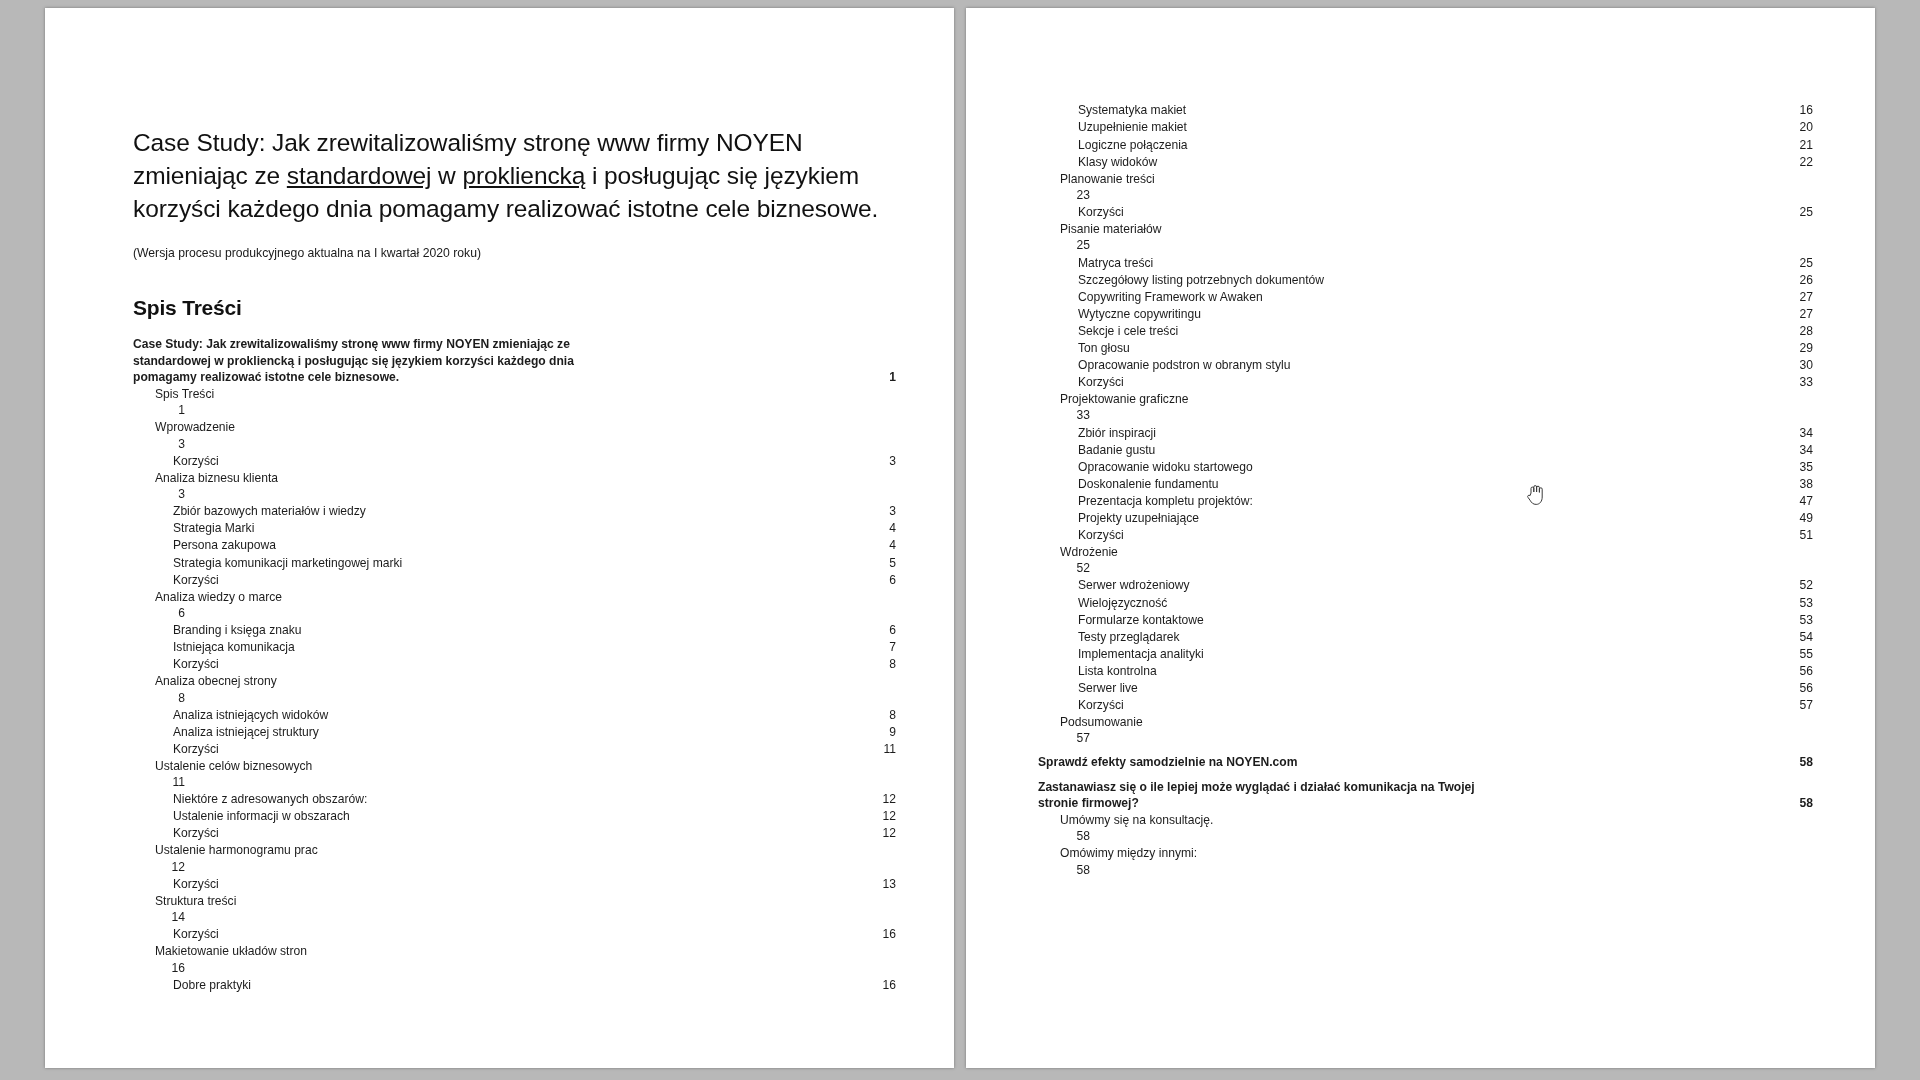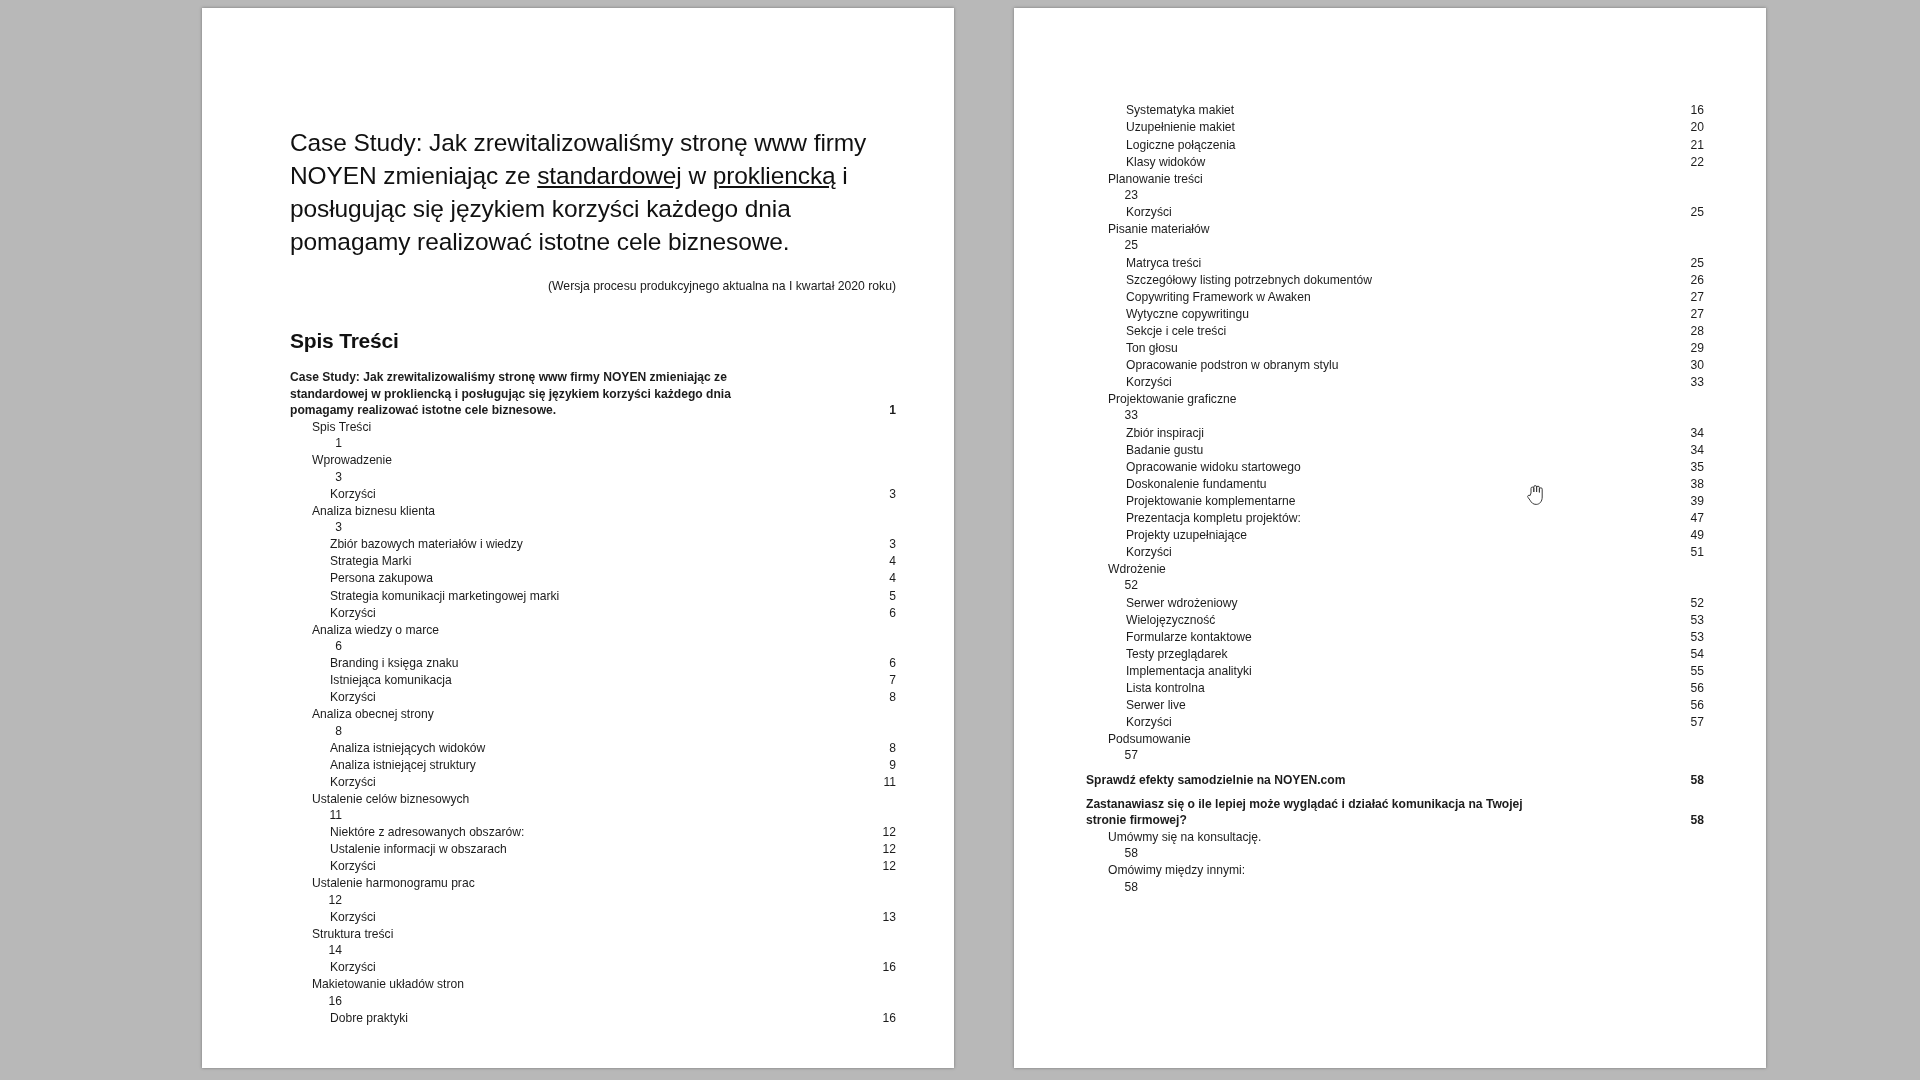--- a/index.html
+++ b/index.html
@@ -17,26 +17,25 @@
     height: 1080px;
     display: flex;
     justify-content: center;
     align-items: flex-start;
     gap: 12px;
     padding-top: 8px;
     box-sizing: border-box;
   }
   .page {
     background: #ffffff;
-    width: 752px;
+    width: 909px;
     height: 1060px;
     box-shadow: 0 0 3px rgba(0,0,0,0.35);
     position: relative;
     box-sizing: border-box;
-    margin-left: 48px;
   }
   .page-inner {
     position: absolute;
     left: 88px;
     right: 58px;
     top: 0;
     bottom: 0;
   }
   
   .doc-title {
@@ -46,21 +45,20 @@
     margin-top: 118px;
     font-weight: normal;
     letter-spacing: -0.1px;
   }
   .doc-title b { font-weight: normal; }
   .doc-title u { text-decoration: underline; }
   .doc-subtitle {
     font-size: 12.2px;
     color: #1a1a1a;
     margin-top: 21px;
-    text-align: right;
   }
   .toc-heading {
     font-size: 21px;
     font-weight: bold;
     color: #111;
     margin-top: 36px;
     letter-spacing: -0.2px;
   }
   .toc {
     margin-top: 16px;
@@ -362,25 +360,20 @@
             <span class="label">Opracowanie widoku startowego</span>
             <span class="filler"></span>
             <span class="pg">35</span>
           </div>
           <div class="toc-row lvl2">
             <span class="label">Doskonalenie fundamentu</span>
             <span class="filler"></span>
             <span class="pg">38</span>
           </div>
           <div class="toc-row lvl2">
-            <span class="label">Projektowanie komplementarne</span>
-            <span class="filler"></span>
-            <span class="pg">39</span>
-          </div>
-          <div class="toc-row lvl2">
             <span class="label">Prezentacja kompletu projektów:</span>
             <span class="filler"></span>
             <span class="pg">47</span>
           </div>
           <div class="toc-row lvl2">
             <span class="label">Projekty uzupełniające</span>
             <span class="filler"></span>
             <span class="pg">49</span>
           </div>
           <div class="toc-row lvl2">

